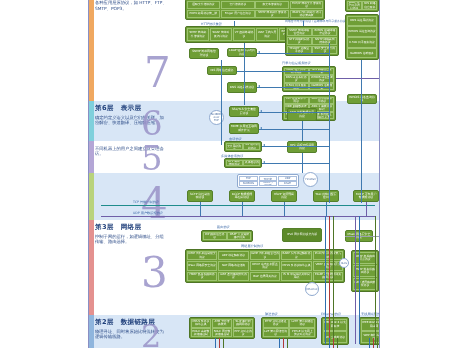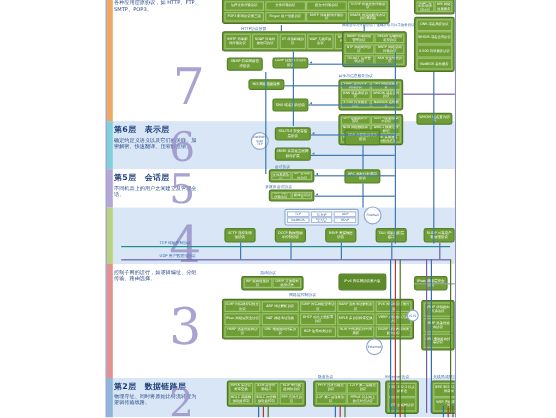--- a/index.html
+++ b/index.html
@@ -100,30 +100,30 @@
 
     <div class="layercap" style="top:104px">
       <div class="ttl">
         <span class="n">第6层</span><span>表示层</span>
       </div>
       <div class="desc">确定约定义语义以及它们的关联。加密解密、快速翻译、压缩解压缩。</div>
     </div>
     <div class="bignum" style="left:52px;top:106px;font-size:34px;line-height:34px">6</div>
 
     <div class="layercap" style="top:144px">
+      <div class="desc">不同机器上的用户之间建立及管理会话。</div>
+    </div>
+    <div class="bignum" style="left:52px;top:141px;font-size:34px;line-height:34px">5</div>
+
+    <div class="bignum" style="left:52px;top:183px">4</div>
+
+    <div class="layercap" style="top:223px">
       <div class="ttl">
-        <span class="n">第5层</span><span>会话层</span>
+        <span class="n">第3层</span><span>网络层</span>
       </div>
-      <div class="desc">不同机器上的用户之间建立及管理会话。</div>
-    </div>
-    <div class="bignum" style="left:52px;top:141px;font-size:34px;line-height:34px">5</div>
-
-    <div class="bignum" style="left:52px;top:183px">4</div>
-
-    <div class="layercap" style="top:223px">
       <div class="desc">控制子网的运行，如逻辑编址、分组传输、路由选择。</div>
     </div>
     <div class="bignum" style="left:52px;top:252px">3</div>
 
     <div class="layercap" style="top:318px">
       <div class="ttl">
         <span class="n">第2层</span><span>数据链路层</span>
       </div>
       <div class="desc">物理寻址、同时将原始比特流转变为逻辑传输线路。</div>
     </div>

